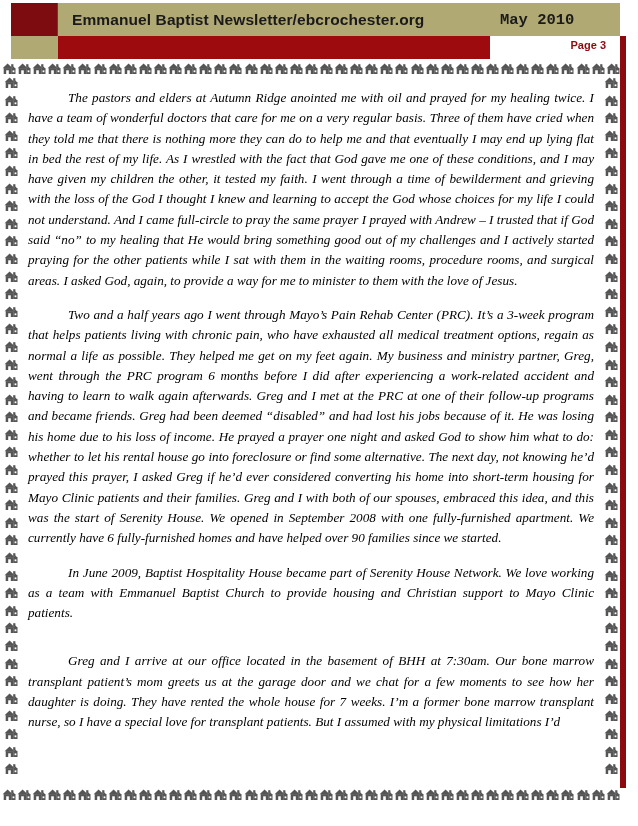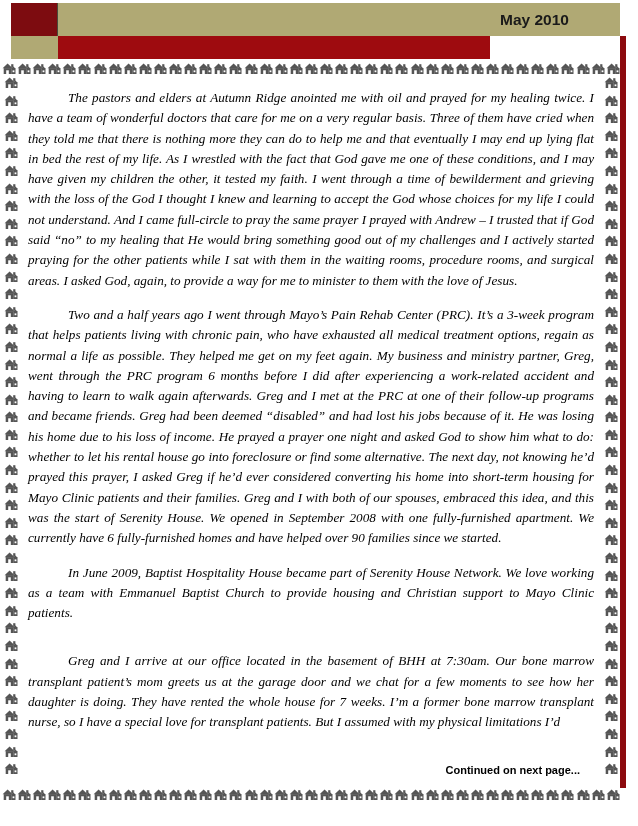--- a/index.html
+++ b/index.html
@@ -64,21 +64,21 @@
     letter-spacing: 0.1px;
     line-height: 24px;
     white-space: nowrap;
   }
   .mast-date {
     position: absolute;
     left: 500px;
     top: 8px;
     width: 110px;
     height: 24px;
-    font-family: Liberation Sans, sans-serif;
+    font-family: Liberation Mono, monospace;
     font-size: 15.5px;
     font-weight: 700;
     color: #1a1a1a;
     line-height: 24px;
     text-align: left;
     white-space: nowrap;
   }
 
   
   .mast-row2-tan {
@@ -198,24 +198,28 @@
   }
 </style>
 </head>
 <body>
 
 <div id="page">
 
   <div class="masthead">
     <div class="mast-tan-strip"></div>
     <div class="mast-red-square"></div>
+    <div class="mast-title">Emmanuel Baptist Newsletter/ebcrochester.org</div>
     <div class="mast-date">May  2010</div>
 
     <div class="mast-row2-tan"></div>
     <div class="mast-row2-red"></div>
+    <div class="mast-pagebox">
+      <span class="mast-pagenum">Page 3</span>
+    </div>
   </div>
 
   <div class="right-rule"></div>
 
   <div class="border-top">
       <span style="display:block;line-height:0;">
         <svg class="house" viewBox="0 0 14 13" xmlns="http://www.w3.org/2000/svg" aria-hidden="true">
           <rect x="9.2" y="1.2" width="2.2" height="3.4" fill="#555555"></rect>
           <polygon points="5.6,0.6 0.6,5.2 10.6,5.2" fill="#555555"></polygon>
           <rect x="1.7" y="5.1" width="7.9" height="5.9" fill="#555555"></rect>
@@ -2007,16 +2011,15 @@
   <div class="content">
     <p class="para">The pastors and elders at Autumn Ridge anointed me with oil and prayed for my healing twice. I have a team of wonderful doctors that care for me on a very regular basis. Three of them have cried when they told me that there is nothing more they can do to help me and that eventually I may end up lying flat in bed the rest of my life. As I wrestled with the fact that God gave me one of these conditions, and I may have given my children the other, it tested my faith. I went through a time of bewilderment and grieving with the loss of the God I thought I knew and learning to accept the God whose choices for my life I could not understand. And I came full-circle to pray the same prayer I prayed with Andrew – I trusted that if God said “no” to my healing that He would bring something good out of my challenges and I actively started praying for the other  patients while I sat with them in the waiting rooms, procedure rooms, and surgical areas. I asked God, again, to provide a way for me to minister to them with the love of Jesus.</p>
     <p class="gap"></p>
     <p class="para">Two and a half years ago I went through Mayo’s Pain Rehab Center (PRC). It’s a 3-week program that helps patients living with chronic pain, who have exhausted all medical treatment options, regain as normal a life as possible. They helped me get on my feet again. My business and ministry partner, Greg, went through the PRC program 6 months before I did after experiencing a work-related accident and having to learn to walk again afterwards. Greg and I met at the PRC at one of their follow-up programs and became friends. Greg had been deemed “disabled” and had lost his jobs because of it. He was losing his home due to his loss of income. He prayed a prayer one night and asked God to show him what to do: whether to let his rental house go into foreclosure or find some alternative. The next day, not knowing he’d prayed this prayer, I asked Greg if he’d ever considered converting his home into short-term housing for Mayo Clinic patients and their families. Greg and I with both of our spouses, embraced this idea, and this was the start of Serenity House. We opened in September 2008 with one fully-furnished apartment. We currently have 6 fully-furnished homes and have helped over 90 families since we started.</p>
     <p class="gap"></p>
     <p class="para">In June 2009, Baptist Hospitality House became part of Serenity House Network. We love working as a team with Emmanuel Baptist Church to provide housing and Christian support to Mayo Clinic patients.</p>
     <p class="gap"></p>
     <p class="gap"></p>
     <p class="para">Greg and I arrive at our office located in the basement of BHH at 7:30am. Our bone marrow transplant patient’s mom greets us at the garage door and we chat for a few moments to see how her daughter is doing. They have rented the whole house for 7 weeks. I’m a former bone marrow transplant nurse, so I have a special love for transplant patients. But I assumed with my physical limitations I’d</p>
 
-    <div class="continued">Continued on next page...</div>
   </div>
 
 </div>
 
 </body></html>

